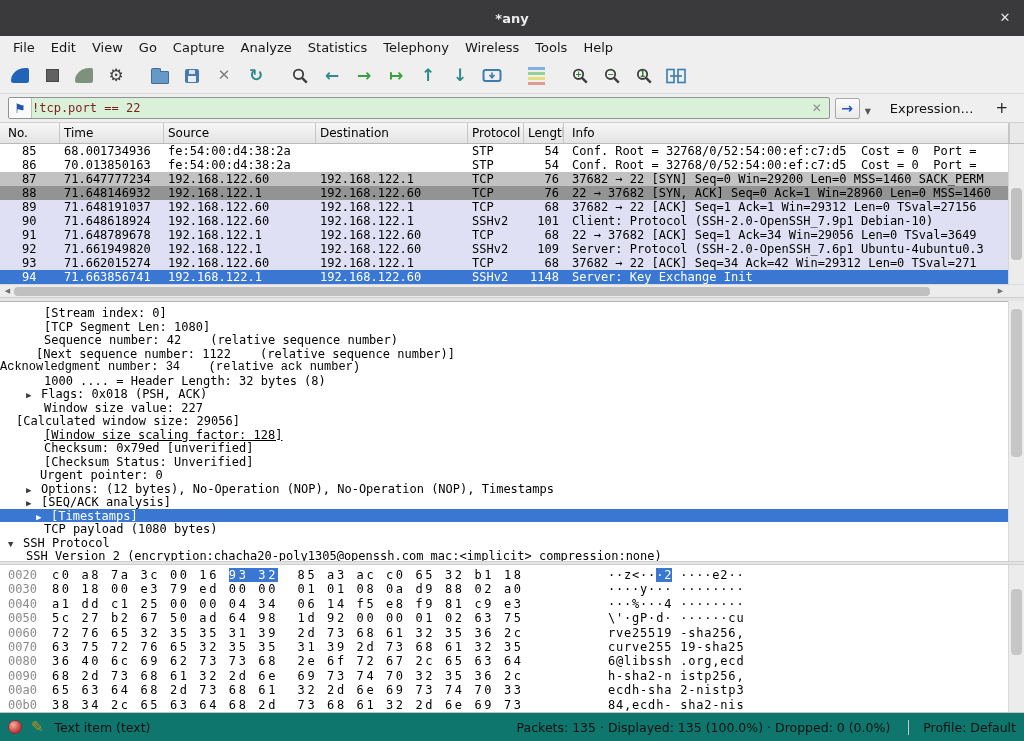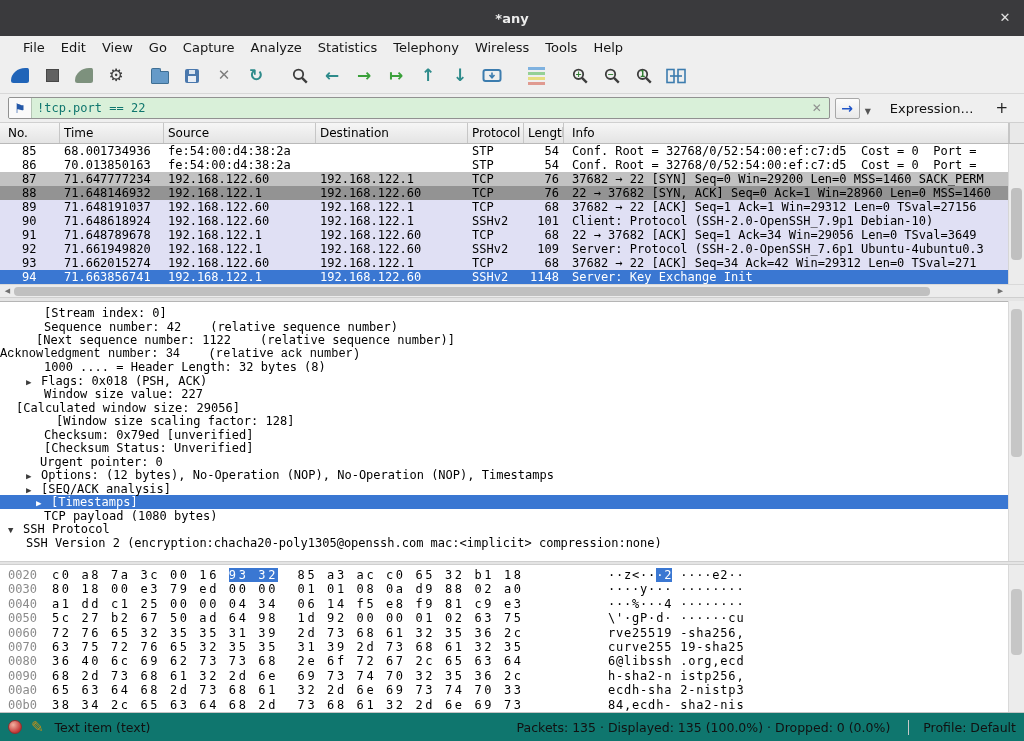--- a/index.html
+++ b/index.html
@@ -7,21 +7,21 @@
   body{font-family:"DejaVu Sans",sans-serif;background:#efefef;overflow:hidden}
   .window{position:relative;width:1024px;height:741px;background:#efefef;overflow:hidden;box-shadow:inset 0 0 0 1px #8e8e8e}
 
   
   .titlebar{position:absolute;top:0;left:0;right:0;height:36px;background:#3a3a3d;display:flex;align-items:center;justify-content:center}
   .title{color:#ececec;font-size:13px;font-weight:bold}
   .tclose{position:absolute;right:11px;top:10px;width:16px;height:16px;color:#e2e2e2;font-size:13px;line-height:16px;text-align:center;cursor:default}
   .tclose::before{content:"✕"}
 
   
-  .menubar{position:absolute;top:36px;left:0;right:0;height:22px;background:#efefef;display:flex;align-items:center;font-size:13px;color:#161616;padding-left:15px}
+  .menubar{position:absolute;top:36px;left:0;right:0;height:22px;background:#efefef;display:flex;align-items:center;font-size:13px;color:#161616;padding-left:5px}
   .menu-item{padding:2px 8px;white-space:nowrap}
 
   
   .toolbar{position:absolute;top:58px;left:0;right:0;height:36px;background:#efefef;border-bottom:1px solid #d8d8d8;display:flex;align-items:center;padding-left:4px}
   .tbtn{width:32px;height:28px;display:flex;align-items:center;justify-content:center}
   .tb-sep{width:12px}
   .gl{line-height:1}
   .fin{display:inline-block;width:18px;height:15px}
   .fin-blue{background:#2064b8;border-radius:95% 10% 3px 3px / 100% 25% 3px 3px}
   .fin-gray{background:#7d917d;border-radius:95% 10% 3px 3px / 100% 25% 3px 3px}
@@ -32,21 +32,21 @@
   .floppy::before{content:"";position:absolute;top:1px;left:4px;width:6px;height:4px;background:#d9e4f0}
   .floppy::after{content:"";position:absolute;bottom:1px;left:3px;width:8px;height:6px;background:#e7edf5}
   .colorize{display:flex;flex-direction:column;gap:2px;width:17px}
   .colorize i{display:block;height:3px}
 
   
   .filterbar{position:absolute;top:94px;left:0;right:0;height:28px;background:#efefef;display:flex;align-items:center;padding:0 8px}
   .filter-field{flex:1;height:22px;background:#d9f0d9;border:1px solid #919191;border-radius:2px;display:flex;align-items:center;overflow:hidden}
   .fbookmark{width:23px;height:20px;background:#fafafa;border-right:1px solid #b5c5b5;display:flex;align-items:center;justify-content:center}
   .fbookmark::before{content:"⚑";color:#2458a8;font-size:13px}
-  .ftext{font:12px "DejaVu Sans Mono",monospace;padding-left:5px;color:#0f766e;white-space:pre}
+  .ftext{font:12px "DejaVu Sans Mono",monospace;color:#7f1d1d;white-space:pre}
   .fclear{margin-left:auto;padding:0 7px;color:#8f8f8f;font-size:12px}
   .fclear::before{content:"✕"}
   .fapply{width:25px;height:21px;margin-left:5px;border:1px solid #a8a8a8;border-radius:2px;background:linear-gradient(#fcfcfc,#e9e9e9);display:flex;align-items:center;justify-content:center}
   .fapply::before{content:"→";color:#2055c8;font-weight:bold;font-size:14px}
   .fcaret{padding:0 5px;color:#555}
   .fcaret::before{content:"▼";font-size:8px}
   .fexpr{margin-left:14px;font-size:13px;color:#111;white-space:nowrap}
   .fadd{margin-left:16px;margin-right:2px;font-size:15px;color:#222;padding:0 6px}
 
   
@@ -270,28 +270,29 @@
   <div class="plist-hscroll">
     <span class="harrow left"></span>
     <span class="hthumb"></span>
     <span class="harrow right"></span>
   </div>
 
   <div class="splitter1"></div>
 
   <div class="detail-pane">
       <div class="dline" style="padding-left: 44px;"><span>[Stream index: 0]</span></div>
+      <div class="dline" style="padding-left: 44px;"><span>[TCP Segment Len: 1080]</span></div>
       <div class="dline" style="padding-left: 44px;"><span>Sequence number: 42    (relative sequence number)</span></div>
       <div class="dline" style="padding-left: 36px;"><span>[Next sequence number: 1122    (relative sequence number)]</span></div>
       <div class="dline" style=" font-family: Liberation Mono, monospace;"><span>Acknowledgment number: 34    (relative ack number)</span></div>
       <div class="dline" style="padding-left: 44px;"><span>1000 .... = Header Length: 32 bytes (8)</span></div>
       <div class="dline" style="padding-left: 26px;"><span class="tri">▶</span><span>Flags: 0x018 (PSH, ACK)</span></div>
       <div class="dline" style="padding-left: 44px;"><span>Window size value: 227</span></div>
       <div class="dline" style="padding-left: 16px;"><span>[Calculated window size: 29056]</span></div>
-      <div class="dline" style="padding-left: 56px;"><span>[Window size scaling factor: 128]</span></div>
+      <div class="dline" style="padding-left: 44px; text-decoration: underline;"><span>[Window size scaling factor: 128]</span></div>
       <div class="dline" style="padding-left: 44px;"><span>Checksum: 0x79ed [unverified]</span></div>
       <div class="dline" style="padding-left: 44px;"><span>[Checksum Status: Unverified]</span></div>
       <div class="dline" style="padding-left: 40px;"><span>Urgent pointer: 0</span></div>
       <div class="dline" style="padding-left: 26px;"><span class="tri">▶</span><span>Options: (12 bytes), No-Operation (NOP), No-Operation (NOP), Timestamps</span></div>
       <div class="dline" style="padding-left: 26px;"><span class="tri">▶</span><span>[SEQ/ACK analysis]</span></div>
       <div class="dline selected" style="padding-left: 36px;"><span class="tri">▶</span><span>[Timestamps]</span></div>
       <div class="dline" style="padding-left: 44px;"><span>TCP payload (1080 bytes)</span></div>
       <div class="dline" style="padding-left: 8px;"><span class="tri">▼</span><span>SSH Protocol</span></div>
       <div class="dline" style="padding-left: 26px;"><span>SSH Version 2 (encryption:chacha20-poly1305@openssh.com mac:&lt;implicit&gt; compression:none)</span></div>
     </div>

